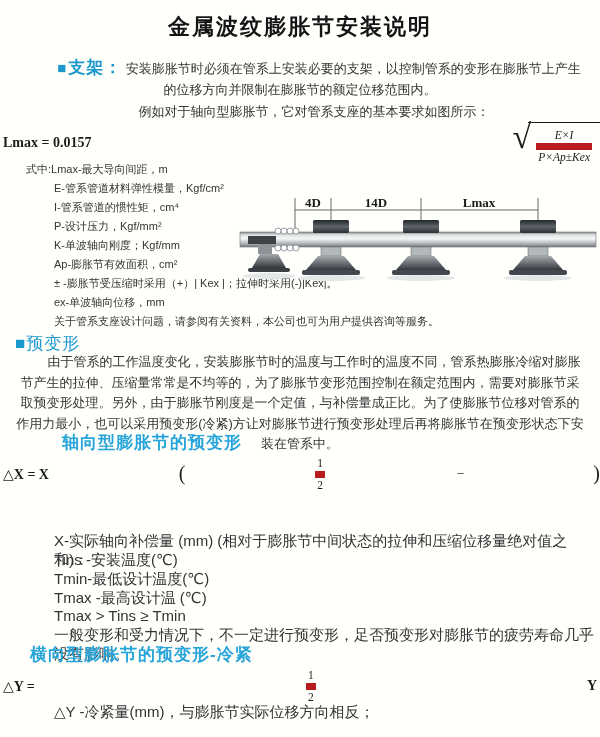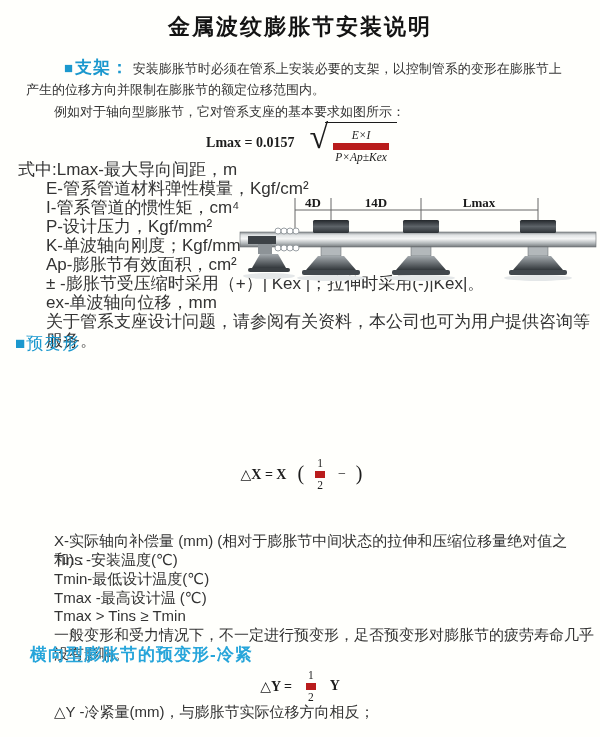--- a/index.html
+++ b/index.html
@@ -13,47 +13,47 @@
   }
   .page{position:relative;width:600px;height:737px;}
   .abs{position:absolute;left:0;right:0;}
 
   .title{
     top:12px;text-align:center;
     font-size:22px;font-weight:bold;color:#141414;
     letter-spacing:2px;
   }
 
-  .para{font-size:13px;line-height:21px;margin:0 26px;color:#333;}
+  .para{font-size:13px;line-height:21px;margin:0 16px;color:#333;text-align:center;}
   .ind38{text-indent:38px;}
   .ind28{text-indent:28px;}
 
   .sec-inline{color:#1b98ce;font-weight:bold;font-size:17px;letter-spacing:1px;}
   .sec-inline .sq{font-size:15px;margin-right:1px;}
   .sec-head{font-size:17px;font-weight:normal;color:#1b98ce;letter-spacing:1px;margin-left:15px;}
   .sub-head{font-size:17px;font-weight:bold;color:#27a5da;letter-spacing:1px;}
 
   .formula{
-    display:flex;justify-content:center;align-items:center;
+    display:flex;justify-content:space-between;align-items:center;
     font-family:"Liberation Serif","DejaVu Serif",serif;
     color:#1c1c1c;font-size:14px;gap:8px;
   }
   .f-lhs{font-weight:bold;margin:0 3px;}
   .frac{display:inline-flex;flex-direction:column;align-items:center;
         font-size:11.5px;line-height:1.3;margin:0 3px;text-align:center;}
   .frac .den{border-top:7px solid #b91c1c;padding:0 2px;}
   .frac .num{padding:0 2px;}
   .frac.math{font-style:italic;}
   .f-op{margin:0 2px;}
   .paren{font-size:20px;font-weight:normal;transform:translateY(-1px);}
   .f1-root{display:inline-flex;align-items:flex-start;}
   .sqrt-sign{font-size:34px;line-height:30px;font-weight:400;margin:0 -3px 0 4px;}
   .radicand{border-top:1.8px solid #1c1c1c;padding:4px 5px 0 5px;}
 
-  .def-list{font-size:17px;line-height:19px;margin-left:18px;color:#333;}
+  .def-list{font-size:11px;line-height:19px;margin-left:26px;color:#333;}
   .def-item{padding-left:28px;}
   .def-item.lead{padding-left:0;}
 
   .line{font-size:15px;line-height:18.8px;margin-left:26px;color:#333;}
   .pl28{padding-left:28px;}
 
   .diagram{position:absolute;left:238px;top:192px;width:362px;height:104px;}
 </style>
 </head>
 <body>
@@ -171,21 +171,23 @@
       <rect x="282" y="28" width="36" height="13" rx="1.5" fill="url(#clampG)"></rect>
       <rect x="290" y="55" width="20" height="9" fill="#b3b8bb" stroke="#5f6468" stroke-width="0.5"></rect>
       <polygon points="275,78 325,78 313,64 287,64" fill="url(#pedG)"></polygon>
       <rect x="271" y="78" width="58" height="5" rx="2" fill="#42484d"></rect>
     </g>
   </svg>
 
   <div class="abs sec-head" style="top:332px;">
     <span class="sq">■</span><span>预变形</span>
   </div>
-
+  <div class="abs para ind28" style="top:352px;line-height:20.5px;">由于管系的工作温度变化，安装膨胀节时的温度与工作时的温度不同，管系热膨胀冷缩对膨胀节产生的拉伸、压缩量常常是不均等的，为了膨胀节变形范围控制在额定范围内，需要对膨胀节采取预变形处理。另外，由于膨胀节刚度是一个定值，与补偿量成正比。为了使膨胀节位移对管系的作用力最小，也可以采用预变形(冷紧)方让对膨胀节进行预变形处理后再将膨胀节在预变形状态下安装在管系中。</div>
+
+  <div class="abs sub-head" style="top:431px;left:62px;right:auto;">轴向型膨胀节的预变形</div>
 
   <div class="abs formula" style="top:456px;">
     <span class="f-lhs">△X = X</span>
     <span class="paren">(</span>
     <span class="frac">
       <span class="num">1</span>
       <span class="den">2</span>
     </span>
     <span class="f-op">−</span>
     <span class="paren">)</span>

